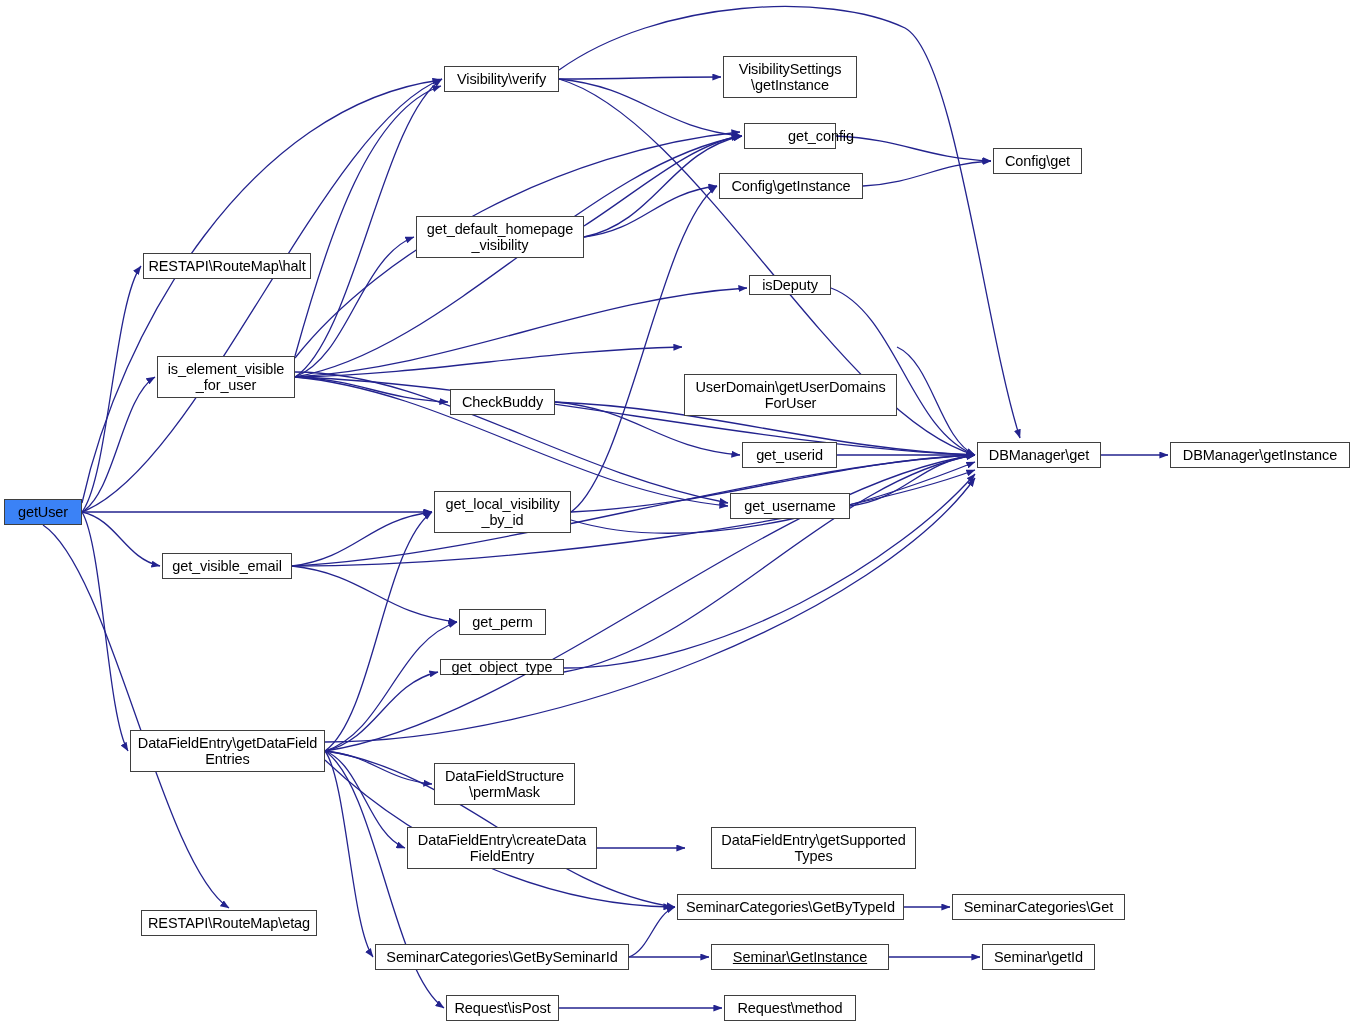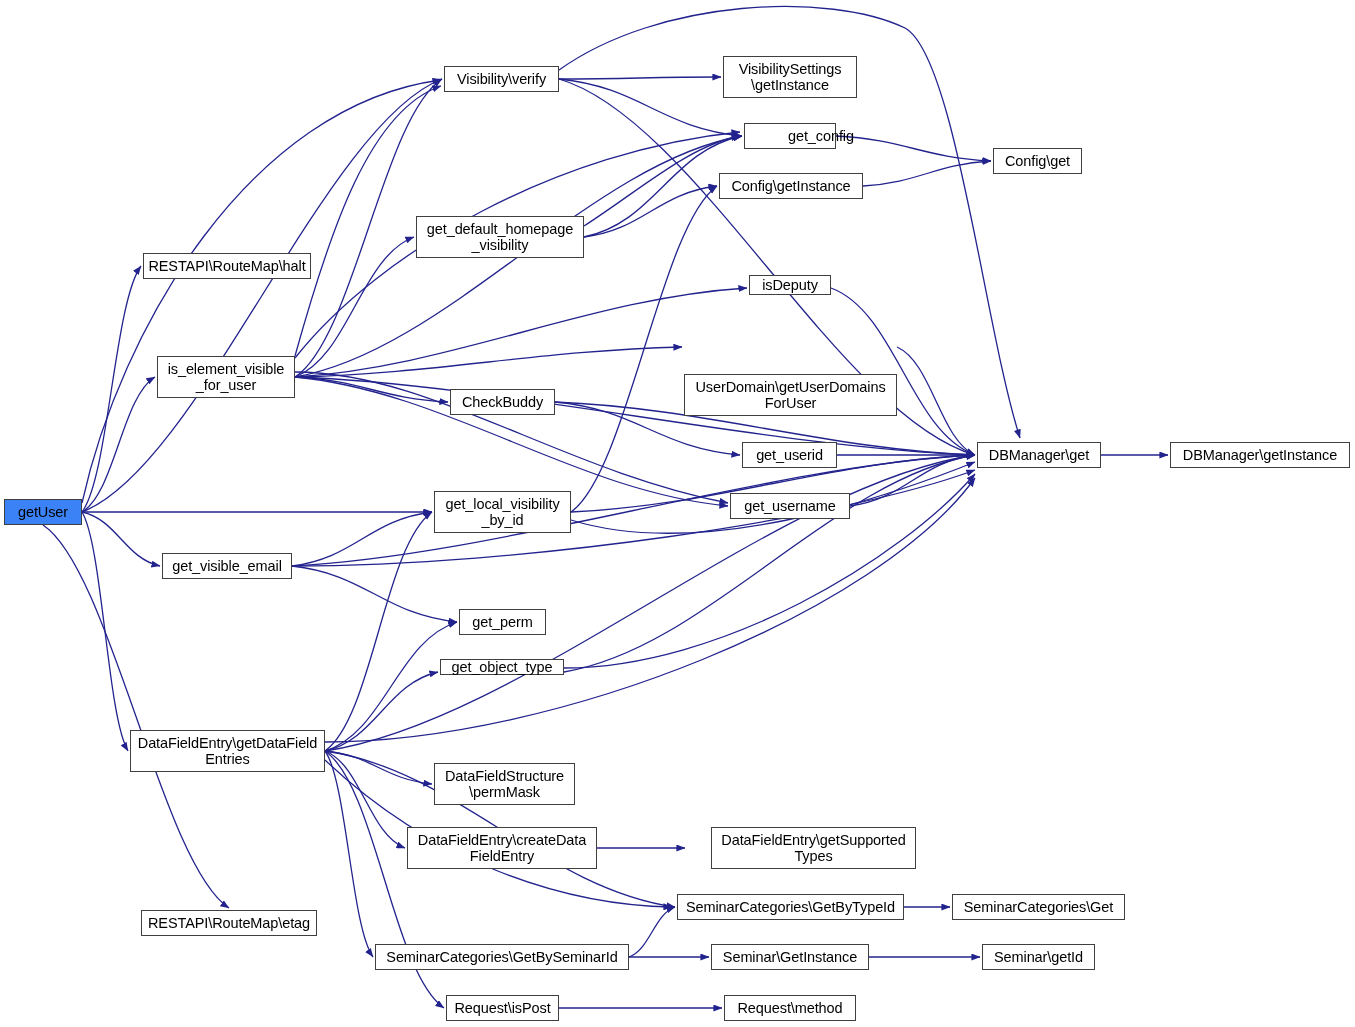--- a/index.html
+++ b/index.html
@@ -156,18 +156,18 @@
       <div class="gnode" style="left: 434px; top: 763px; width: 141px; height: 42px;"><span class="nlabel">DataFieldStructure
 \permMask</span></div>
       <div class="gnode" style="left: 407px; top: 827px; width: 190px; height: 42px;"><span class="nlabel">DataFieldEntry\createData
 FieldEntry</span></div>
       <div class="gnode" style="left: 711px; top: 827px; width: 205px; height: 42px;"><span class="nlabel">DataFieldEntry\getSupported
 Types</span></div>
       <div class="gnode" style="left: 141px; top: 910px; width: 176px; height: 26px;"><span class="nlabel">RESTAPI\RouteMap\etag</span></div>
       <div class="gnode" style="left: 677px; top: 894px; width: 227px; height: 26px;"><span class="nlabel">SeminarCategories\GetByTypeId</span></div>
       <div class="gnode" style="left: 952px; top: 894px; width: 173px; height: 26px;"><span class="nlabel">SeminarCategories\Get</span></div>
       <div class="gnode" style="left: 375px; top: 944px; width: 254px; height: 26px;"><span class="nlabel">SeminarCategories\GetBySeminarId</span></div>
-      <div class="gnode" style="left: 711px; top: 944px; width: 158px; height: 26px;"><span class="nlabel">Seminar\GetInstance</span></div>
+      <div class="gnode" style="left: 711px; top: 944px; width: 178px; height: 26px; text-decoration: underline;"><span class="nlabel">Seminar\GetInstance</span></div>
       <div class="gnode" style="left: 982px; top: 944px; width: 113px; height: 26px;"><span class="nlabel">Seminar\getId</span></div>
       <div class="gnode" style="left: 446px; top: 995px; width: 113px; height: 26px;"><span class="nlabel">Request\isPost</span></div>
       <div class="gnode" style="left: 724px; top: 995px; width: 132px; height: 26px;"><span class="nlabel">Request\method</span></div>
     </div>
 </div>
 
 </body></html>

